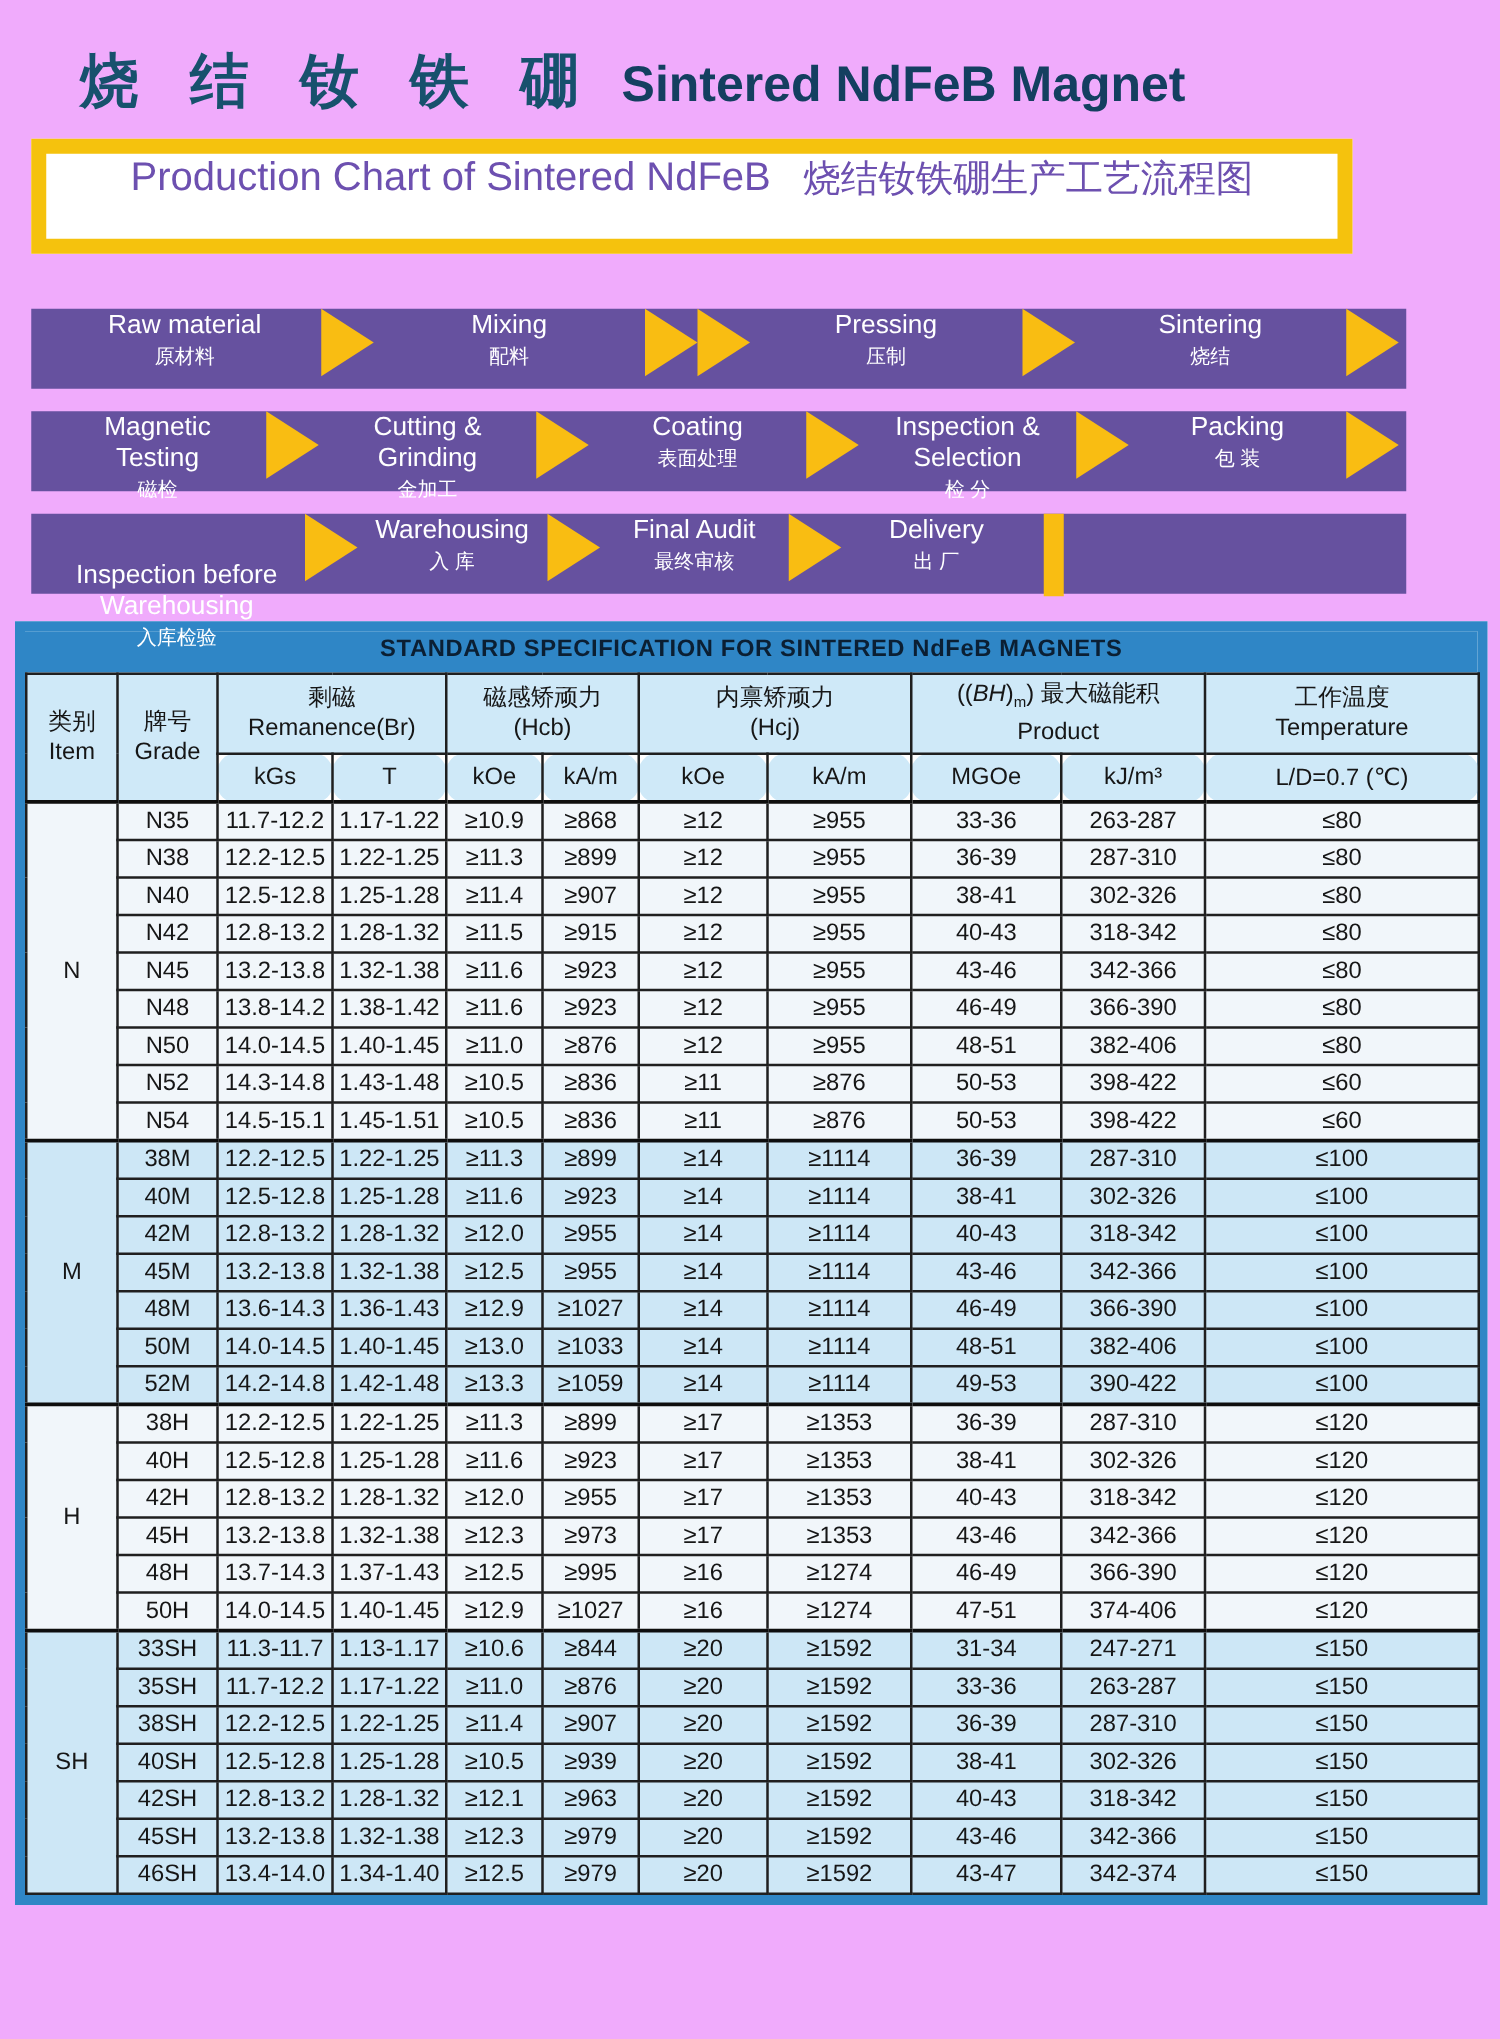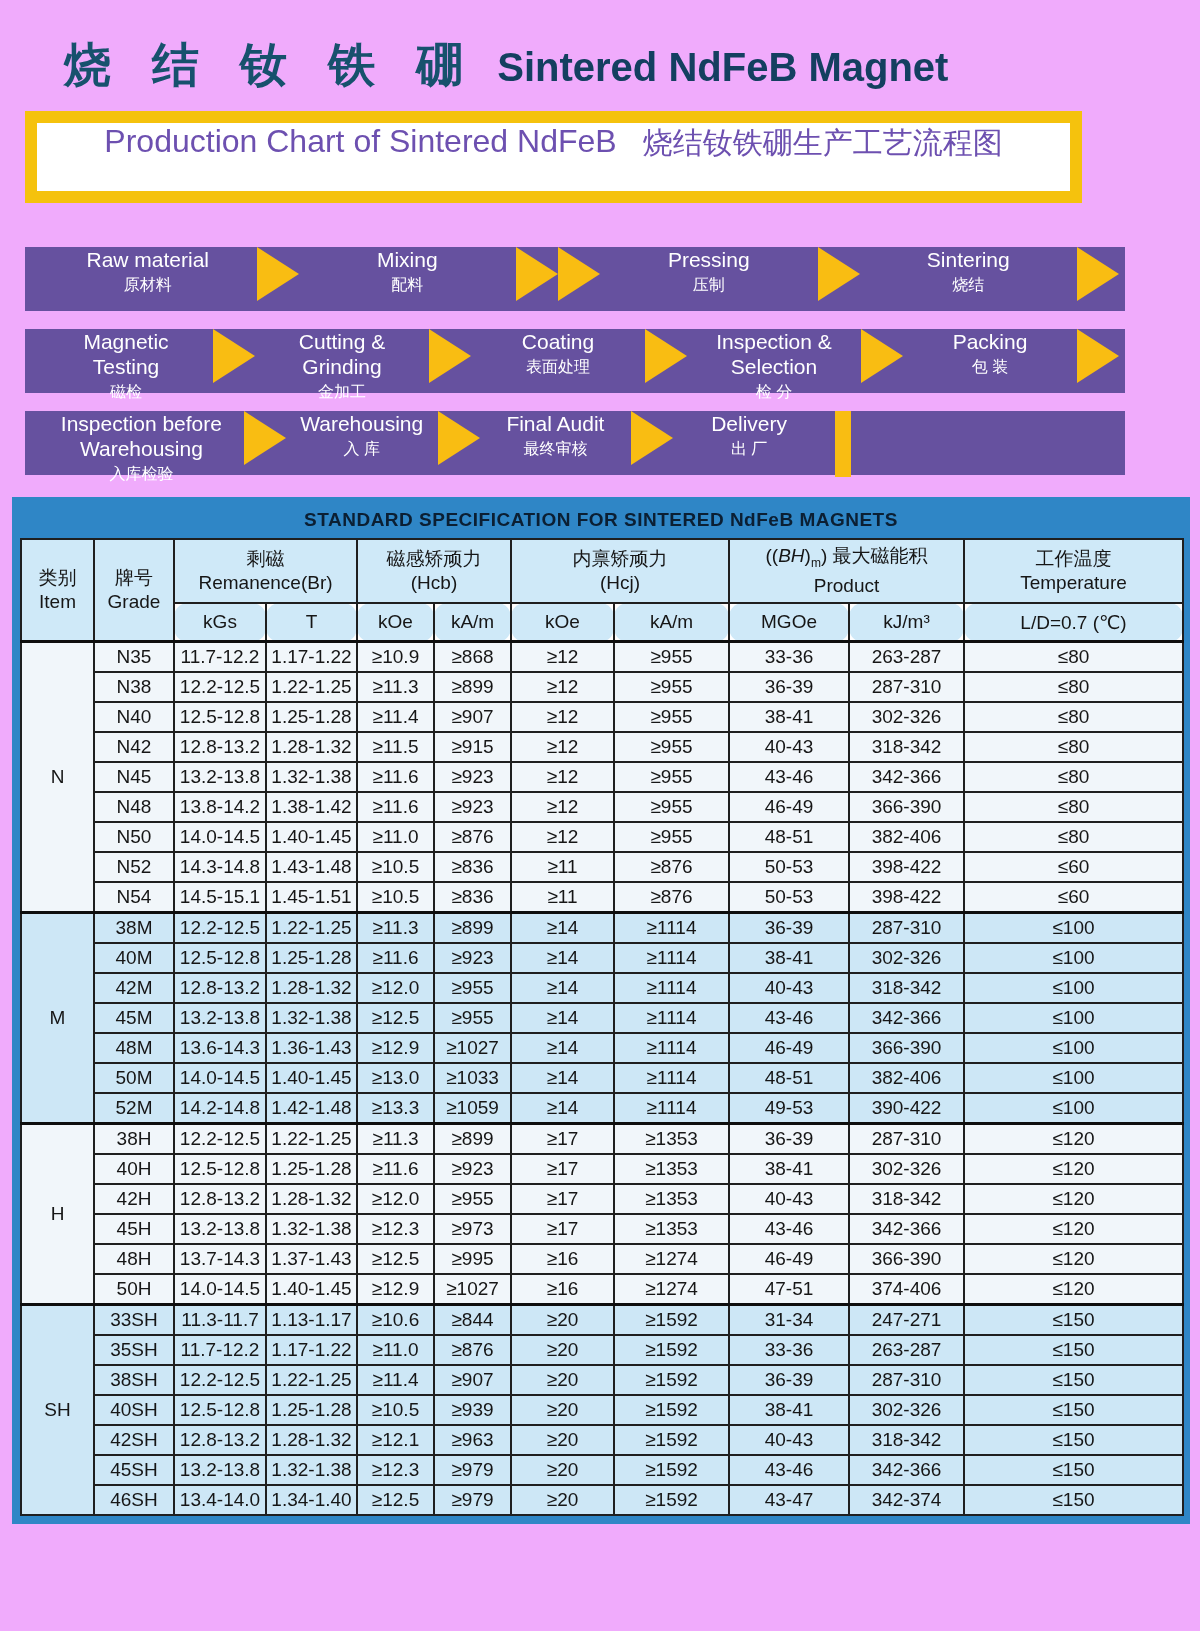--- a/index.html
+++ b/index.html
@@ -35,21 +35,21 @@
             padding:0 6px 0 14px;box-sizing:border-box;margin-bottom:18px;}
   .stage{flex:1;text-align:center;color:#ffffff;}
   .stage-en{font-size:21px;line-height:25px;white-space:pre-line;}
   .stage-zh{font-size:16px;margin-top:3px;}
   .flow-arrow{width:0;height:0;flex:none;
               border-left:42px solid var(--arrow_gold);
               border-top:27px solid transparent;
               border-bottom:27px solid transparent;}
   .end-bar{flex:none;width:16px;height:66px;background:var(--arrow_gold);margin:0 10px;}
   .flow-spacer{flex:none;width:258px;}
-  .flow-bar.bar-3 .stage:first-child{flex:1.35;}
+  .flow-bar.bar-3 .stage:first-child{flex:1.35;margin-top:36px;}
 
   
   .spec{margin:22px 0 0 12px;width:1162px;border:8px solid var(--table_frame);background:#ffffff;}
   .spec-title{background:var(--table_frame);color:#0b1f33;font-weight:bold;font-size:19px;
               text-align:center;padding:4px 0 7px;letter-spacing:0.5px;}
   table.spec-table{border-collapse:collapse;width:100%;table-layout:fixed;}
   .spec-table th,.spec-table td{border:2px solid var(--border_dark);text-align:center;
               vertical-align:middle;color:#161616;padding:0;}
   .spec-table thead th{background:var(--header_bg);font-weight:normal;}
   .h1 th{height:62px;font-size:19px;}

